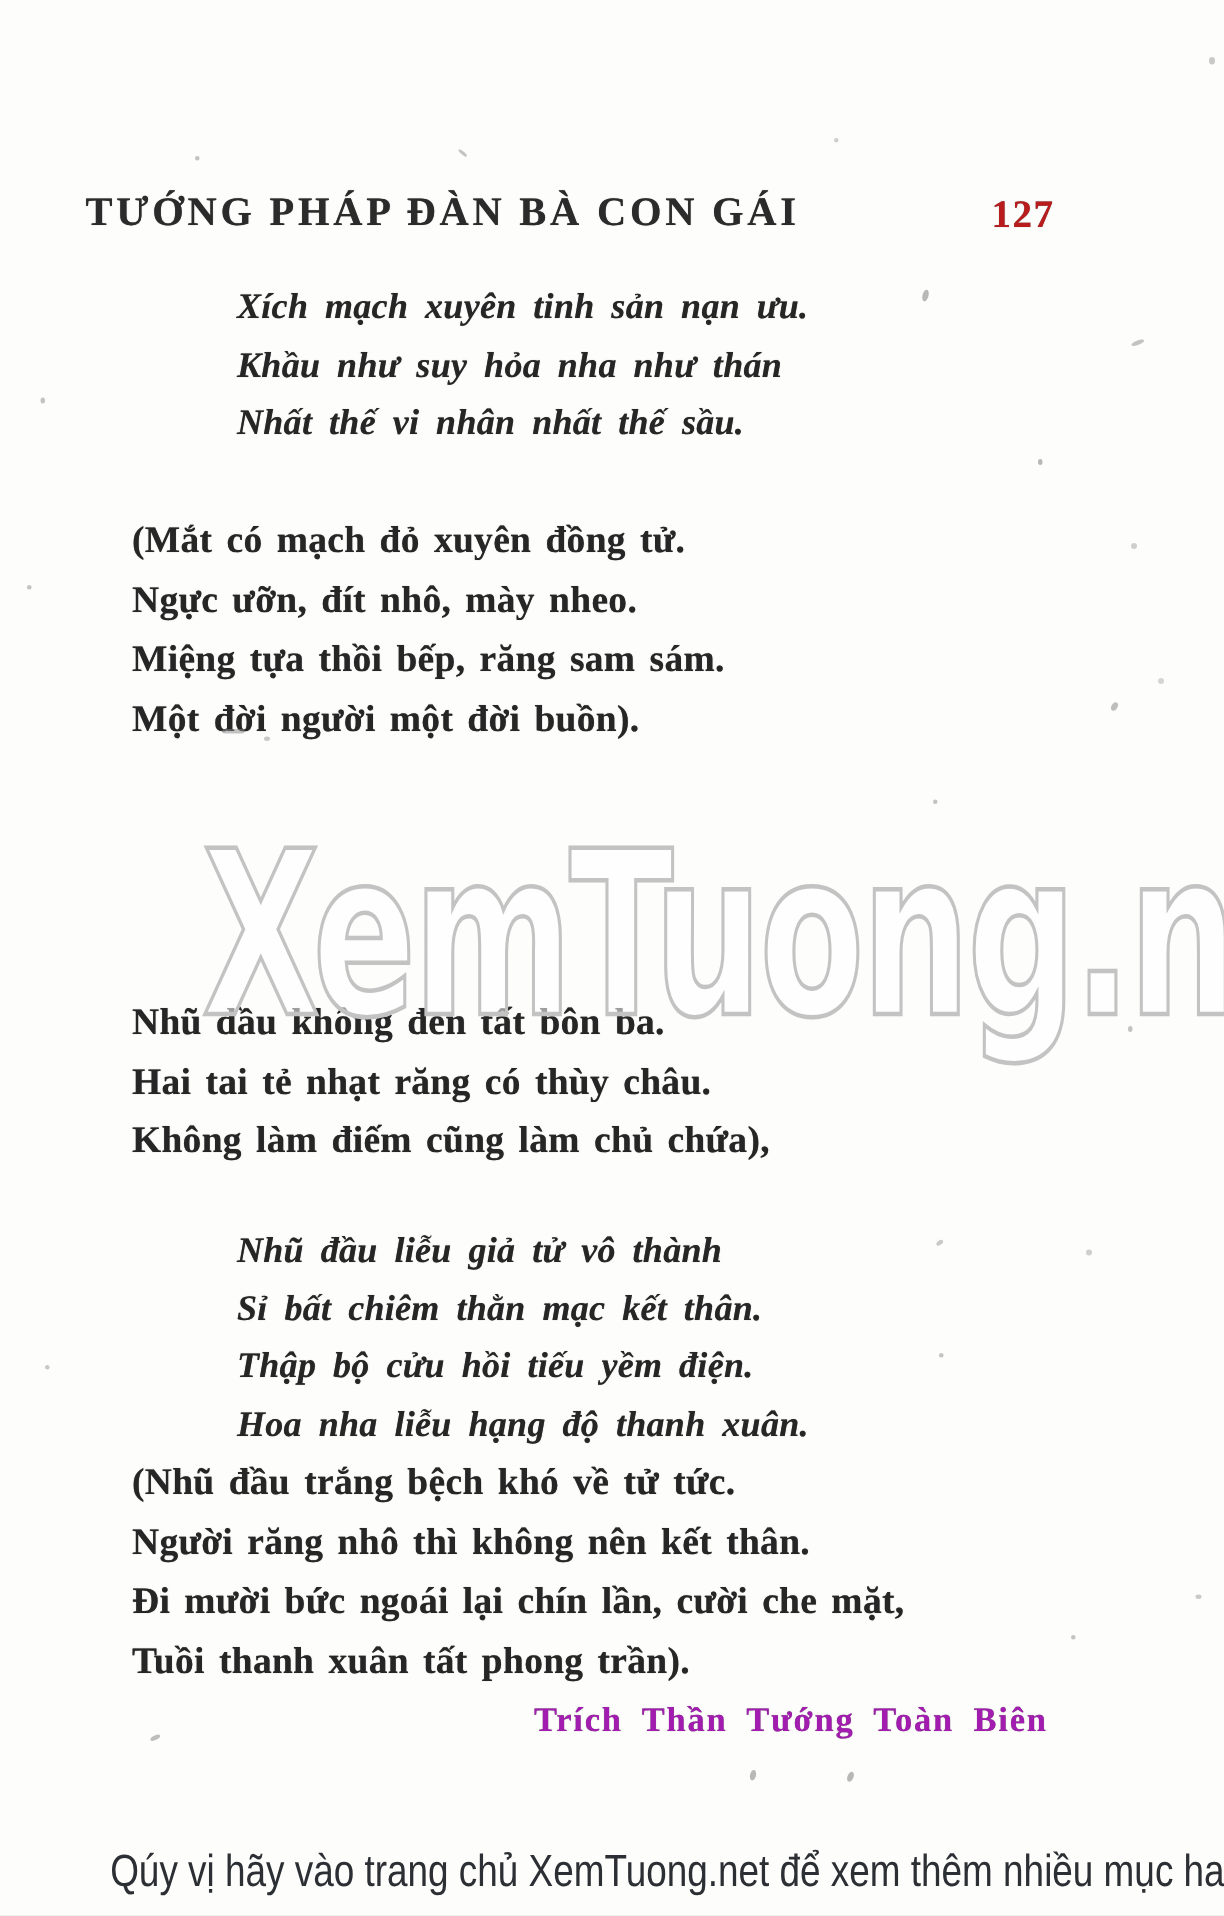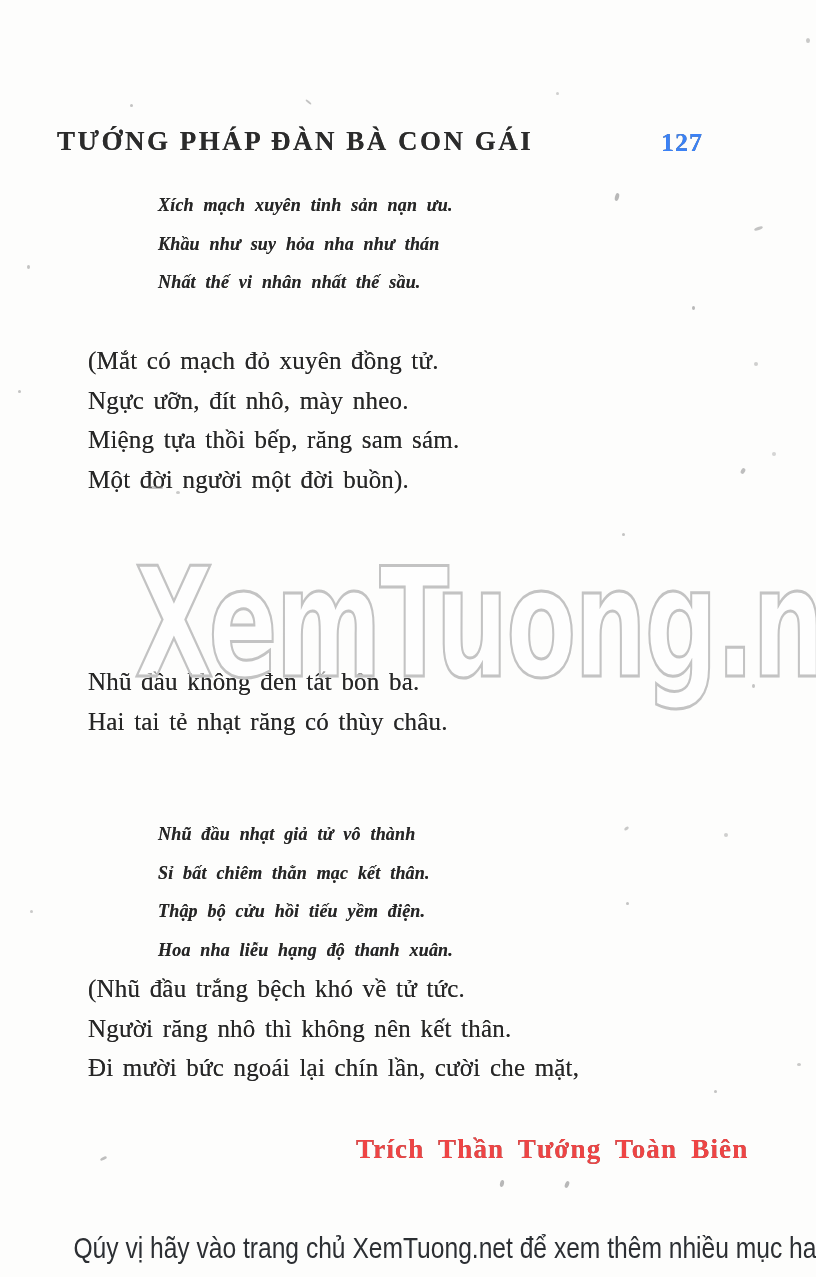--- a/index.html
+++ b/index.html
@@ -16,41 +16,41 @@
   
   .hdr-title{
     position:absolute;left:57px;top:126px;
     font-size:27px;font-weight:700;letter-spacing:2.5px;
     color:#2b2b2b;text-shadow:0 0 .5px rgba(43,43,43,.75);
     white-space:nowrap;
   }
   .hdr-num{
     position:absolute;left:661px;top:128px;
     font-size:26px;font-weight:700;letter-spacing:1px;
-    color:#3b82f6;text-shadow:0 0 .5px rgba(43,43,43,.75);
+    color:#b91c1c;text-shadow:0 0 .5px rgba(43,43,43,.75);
   }
   
   .blk{position:absolute;white-space:nowrap;}
   .blk p{margin:0;}
   .verse{
     left:158px;
-    font-style:italic;font-weight:600;font-size:18px;
+    font-style:italic;font-weight:600;font-size:24px;
     line-height:38.6px;word-spacing:5px;letter-spacing:.2px;
     text-shadow:0 0 .5px rgba(38,38,38,.7);
   }
   .gloss{
     left:88px;
-    font-weight:400;font-size:25px;
+    font-weight:700;font-size:25px;
     line-height:39.6px;word-spacing:3px;letter-spacing:.2px;
     text-shadow:0 0 .5px rgba(38,38,38,.7);
   }
   .attribution{
     position:absolute;left:356px;top:1134px;
-    font-size:27px;font-weight:700;letter-spacing:1.2px;word-spacing:6px;
-    color:#ef4444;text-shadow:0 0 .5px rgba(43,43,43,.7);
+    font-size:23px;font-weight:700;letter-spacing:1.2px;word-spacing:6px;
+    color:#a21caf;text-shadow:0 0 .5px rgba(43,43,43,.7);
     white-space:nowrap;
   }
   
   .watermark{
     position:absolute;top:548px;left:0;width:816px;
     text-align:center;
     font-family:"DejaVu Sans", sans-serif;
     font-weight:700;font-size:152px;line-height:1;
     letter-spacing:-3px;
     color:rgba(255,255,255,.55);
@@ -92,33 +92,35 @@
     <p>(Mắt có mạch đỏ xuyên đồng tử.</p>
     <p>Ngực ưỡn, đít nhô, mày nheo.</p>
     <p>Miệng tựa thồi bếp, răng sam sám.</p>
     <p>Một đời người một đời buồn).</p>
   </div>
 
 
   <div class="blk gloss" style="top:662px">
     <p>Nhũ đầu không đen tất bôn ba.</p>
     <p>Hai tai tẻ nhạt răng có thùy châu.</p>
+    <p>Không làm điếm cũng làm chủ chứa),</p>
   </div>
 
   <div class="blk verse" style="top:815px">
-    <p>Nhũ đầu nhạt giả tử vô thành</p>
+    <p>Nhũ đầu liễu giả tử vô thành</p>
     <p>Sỉ bất chiêm thằn mạc kết thân.</p>
     <p>Thập bộ cửu hồi tiếu yềm điện.</p>
     <p>Hoa nha liễu hạng độ thanh xuân.</p>
   </div>
 
   <div class="blk gloss" style="top:969px">
     <p>(Nhũ đầu trắng bệch khó về tử tức.</p>
     <p>Người răng nhô thì không nên kết thân.</p>
     <p>Đi mười bức ngoái lại chín lần, cười che mặt,</p>
+    <p>Tuồi thanh xuân tất phong trần).</p>
   </div>
 
   <div class="attribution">Trích Thần Tướng Toàn Biên</div>
 
   <div class="watermark">XemTuong.net</div>
 
   <div class="footer"><span>Qúy vị hãy vào trang chủ </span><span>XemTuong.net</span><span> để xem thêm nhiều mục hay khác</span></div>
 
   <div class="speck" style="left:615px;top:193px;width:4px;height:8px;opacity:.6;transform:rotate(15deg)"></div>
   <div class="speck" style="left:754px;top:227px;width:9px;height:3px;opacity:.5;transform:rotate(-20deg)"></div>

